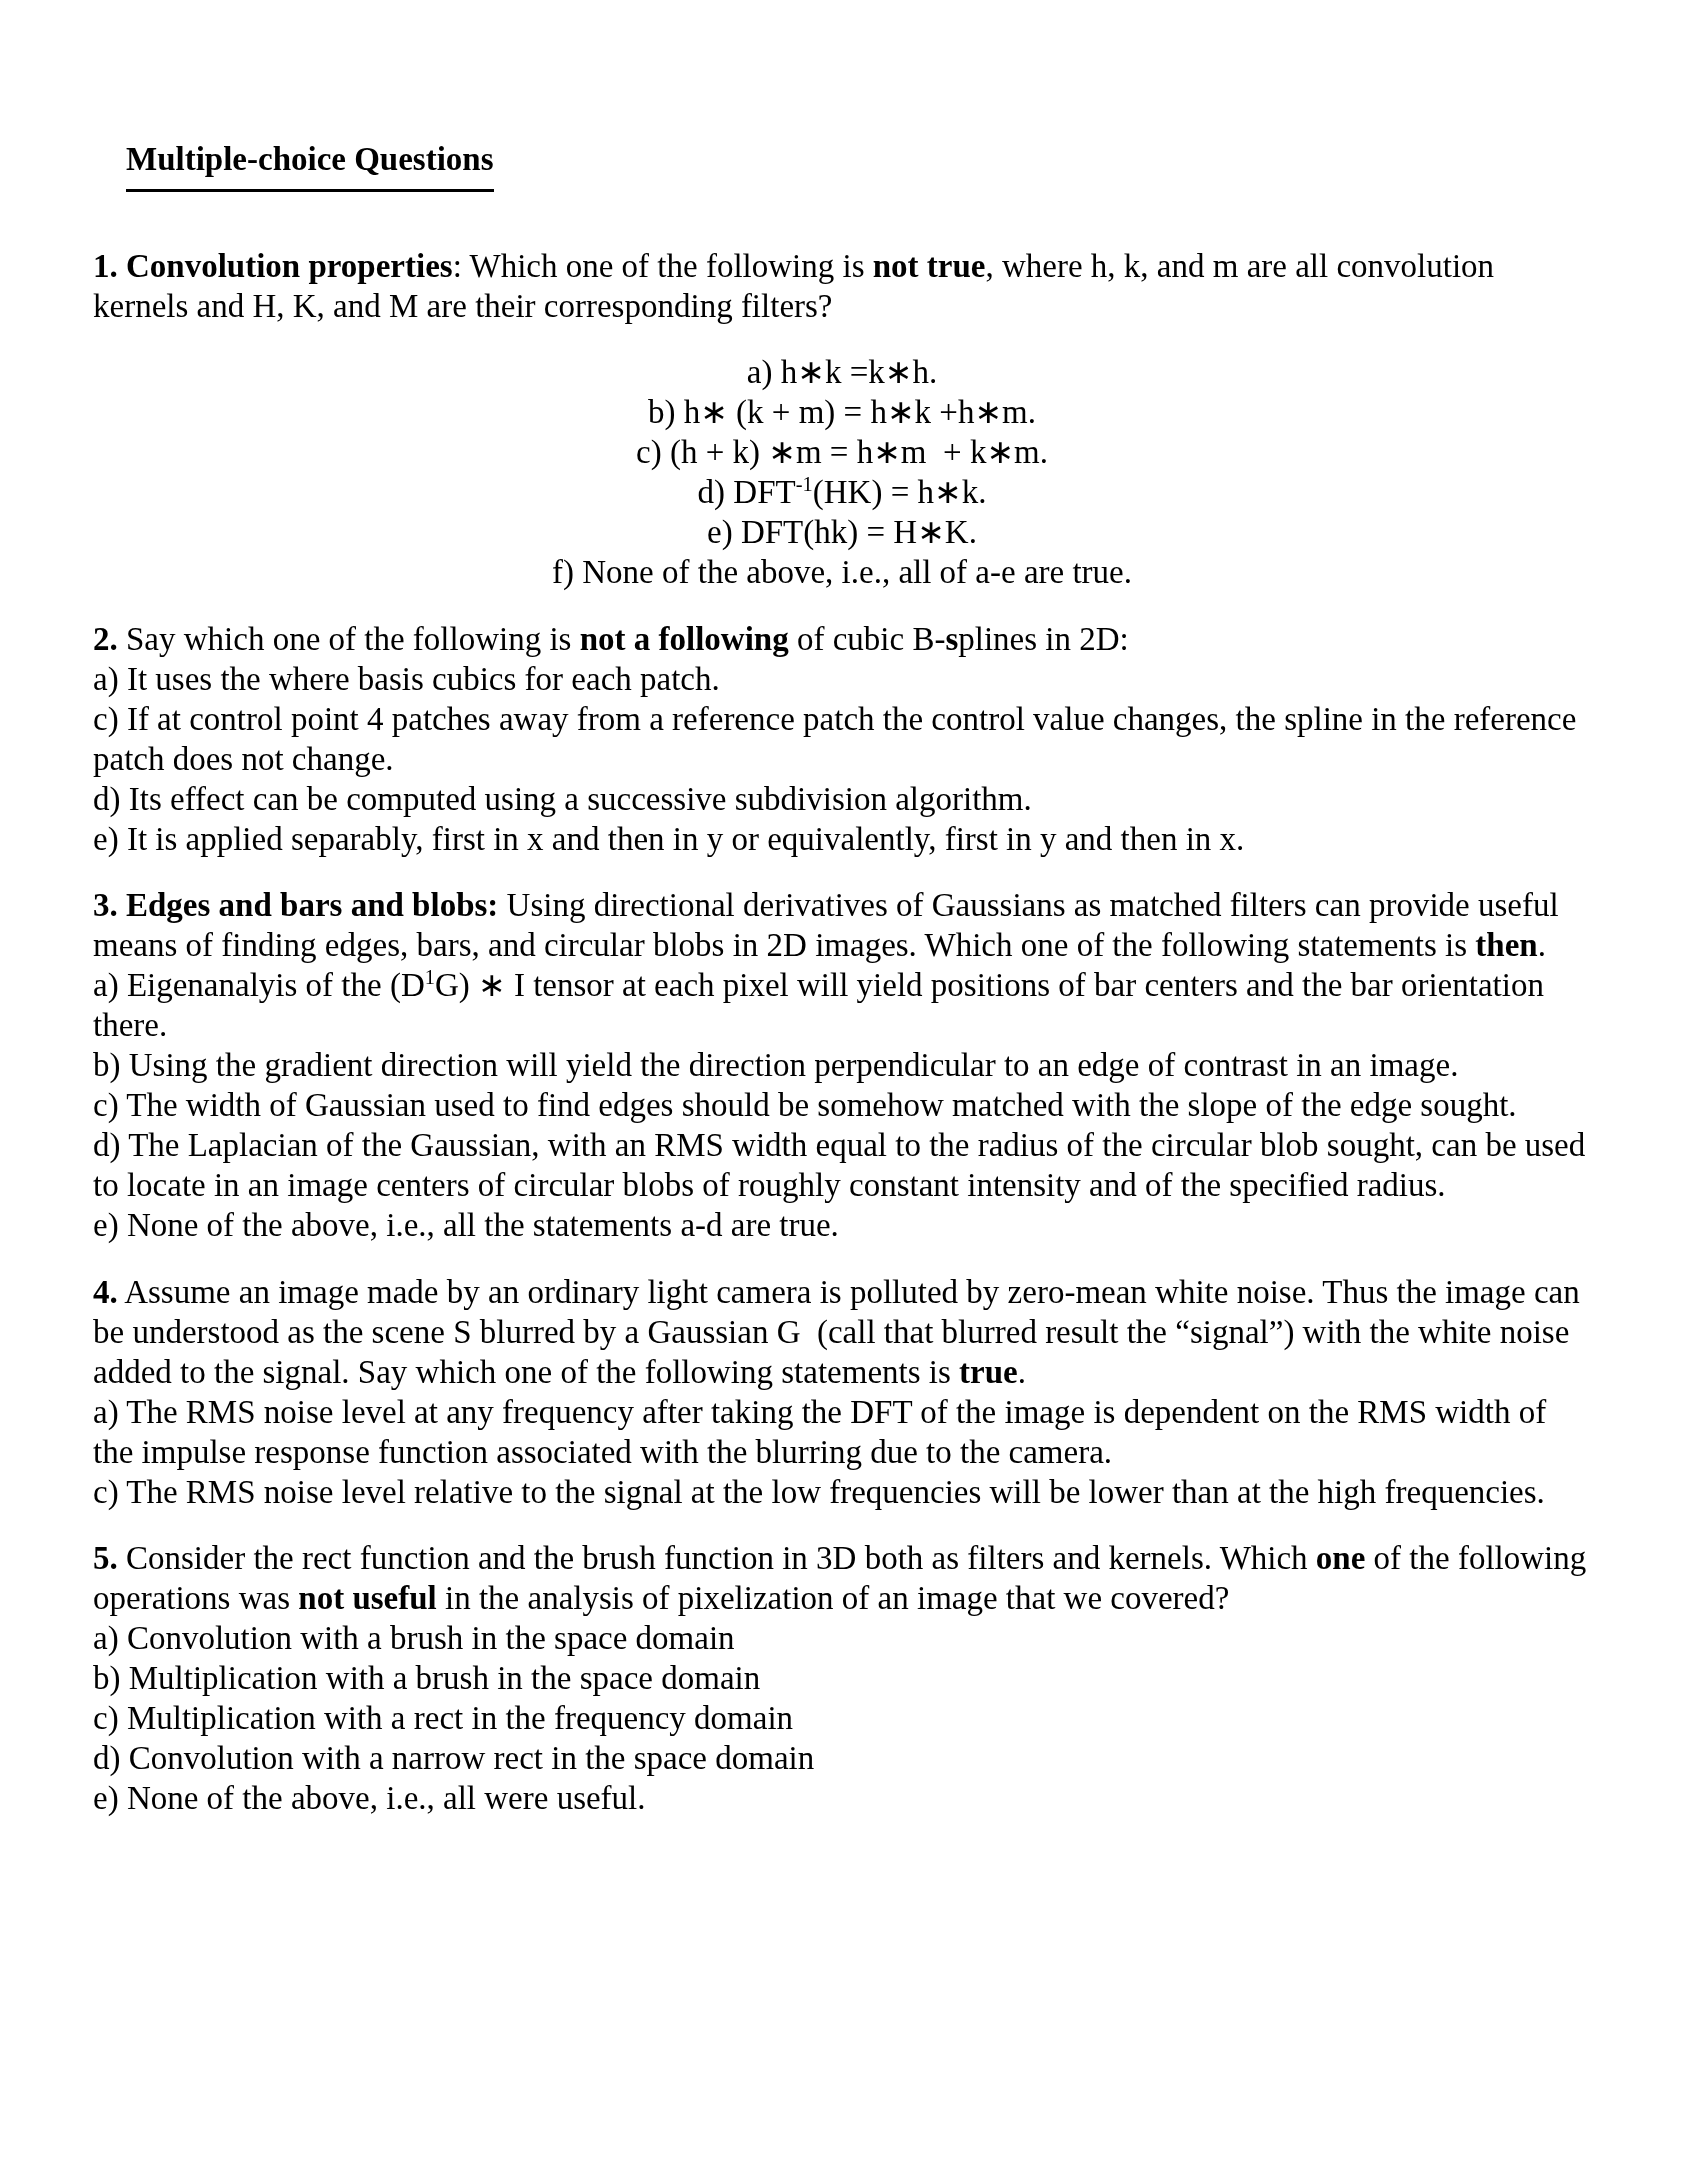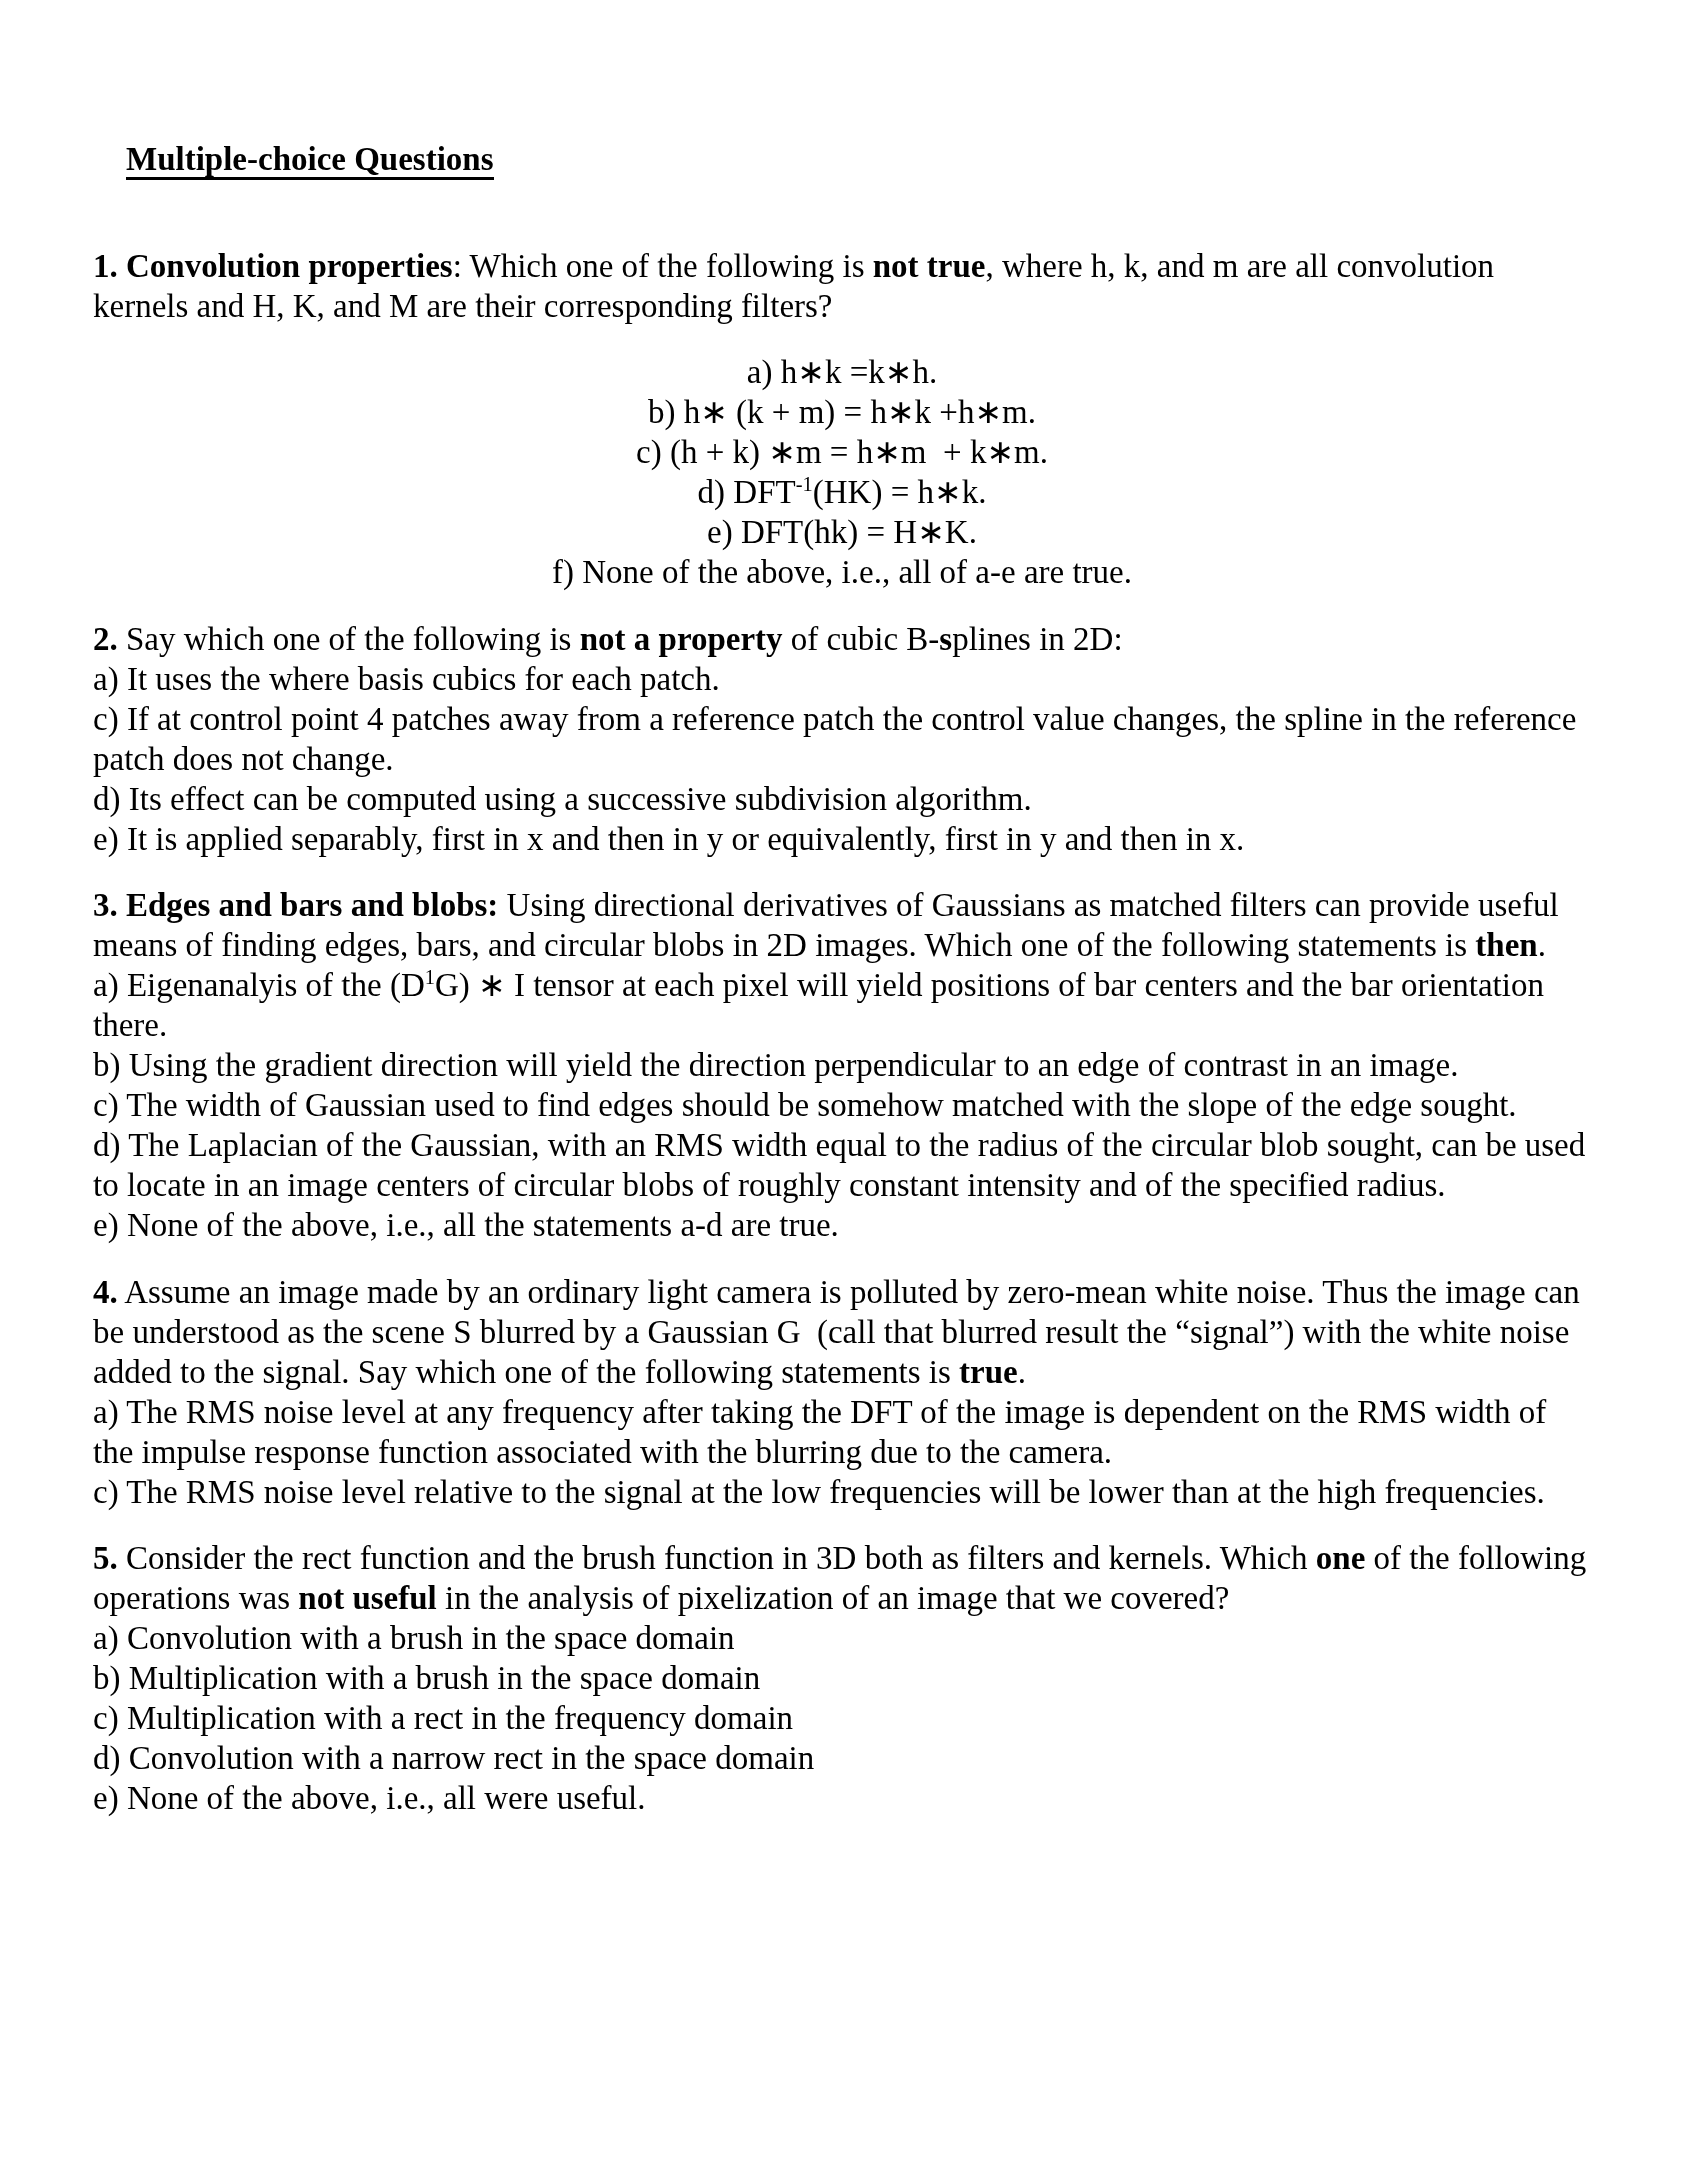--- a/index.html
+++ b/index.html
@@ -23,21 +23,21 @@
     height: 2183px;
     padding: 99px 96px 0 93px;
   }
   .para {
     white-space: pre-wrap;
     margin: 0;
   }
   .doc-title .u {
     font-weight: bold;
     border-bottom: 3.3px solid #000000;
-    padding-bottom: 0;
+    padding-bottom: 12px;
   }
   .question { margin-top: 26.5px; }
   .options.spaced { margin-top: 26.5px; text-align: center; }
   .b { font-weight: bold; }
   .sup {
     vertical-align: super;
     font-size: 0.62em;
     line-height: 0;
   }
 </style>
@@ -54,21 +54,21 @@
         <div class="options spaced">
           <div class="para option"><span>a) h∗k =k∗h.</span></div>
           <div class="para option"><span>b) h∗ (k + m) = h∗k +h∗m.</span></div>
           <div class="para option"><span>c) (h + k) ∗m = h∗m  + k∗m.</span></div>
           <div class="para option"><span>d) DFT</span><span class="sup">-1</span><span>(HK) = h∗k.</span></div>
           <div class="para option"><span>e) DFT(hk) = H∗K.</span></div>
           <div class="para option"><span>f) None of the above, i.e., all of a-e are true.</span></div>
         </div>
       </div>
       <div class="question">
-        <div class="para intro"><span class="b">2.</span><span> Say which one of the following is </span><span class="b">not a property</span><span> of cubic B-</span><span class="b">s</span><span>plines in 2D:</span></div>
+        <div class="para intro"><span class="b">2.</span><span> Say which one of the following is </span><span class="b">not a following</span><span> of cubic B-</span><span class="b">s</span><span>plines in 2D:</span></div>
         <div class="options">
           <div class="para option"><span>a) It uses the where basis cubics for each patch.</span></div>
           <div class="para option"><span>c) If at control point 4 patches away from a reference patch the control value changes, the spline in the reference patch does not change.</span></div>
           <div class="para option"><span>d) Its effect can be computed using a successive subdivision algorithm.</span></div>
           <div class="para option"><span>e) It is applied separably, first in x and then in y or equivalently, first in y and then in x.</span></div>
         </div>
       </div>
       <div class="question">
         <div class="para intro"><span class="b">3. Edges and bars and blobs:</span><span> Using directional derivatives of Gaussians as matched filters can provide useful means of finding edges, bars, and circular blobs in 2D images. Which one of the following statements is </span><span class="b">then</span><span>.</span></div>
         <div class="options">

